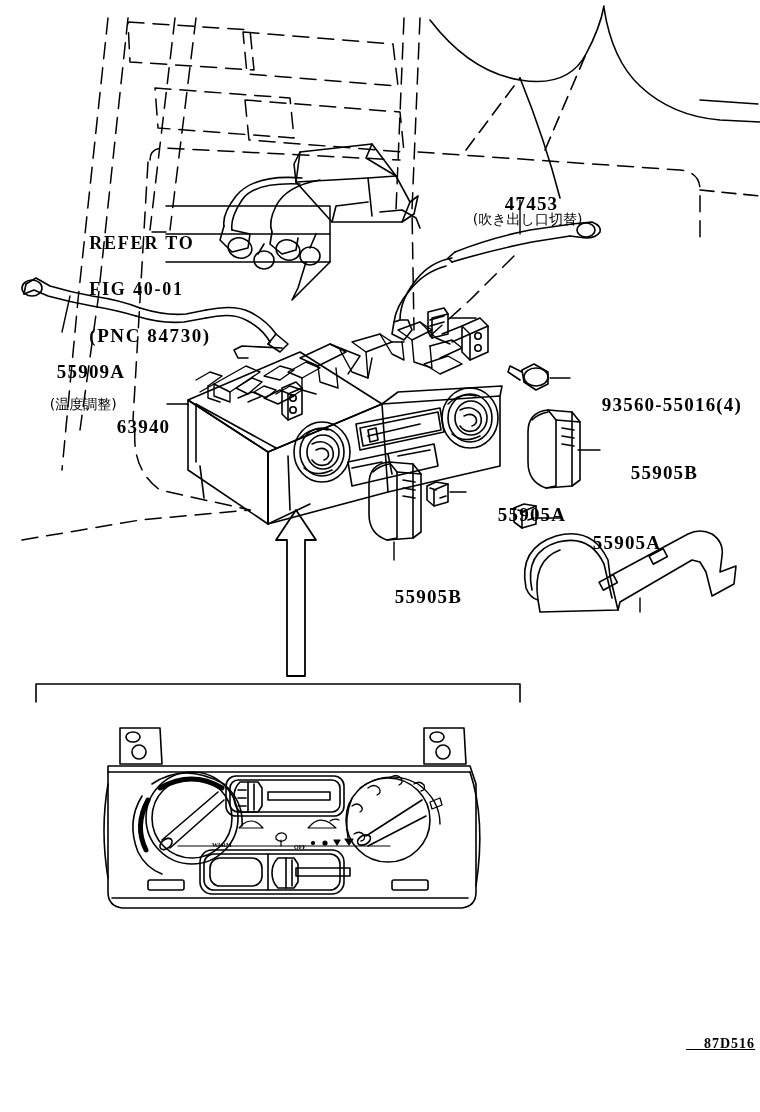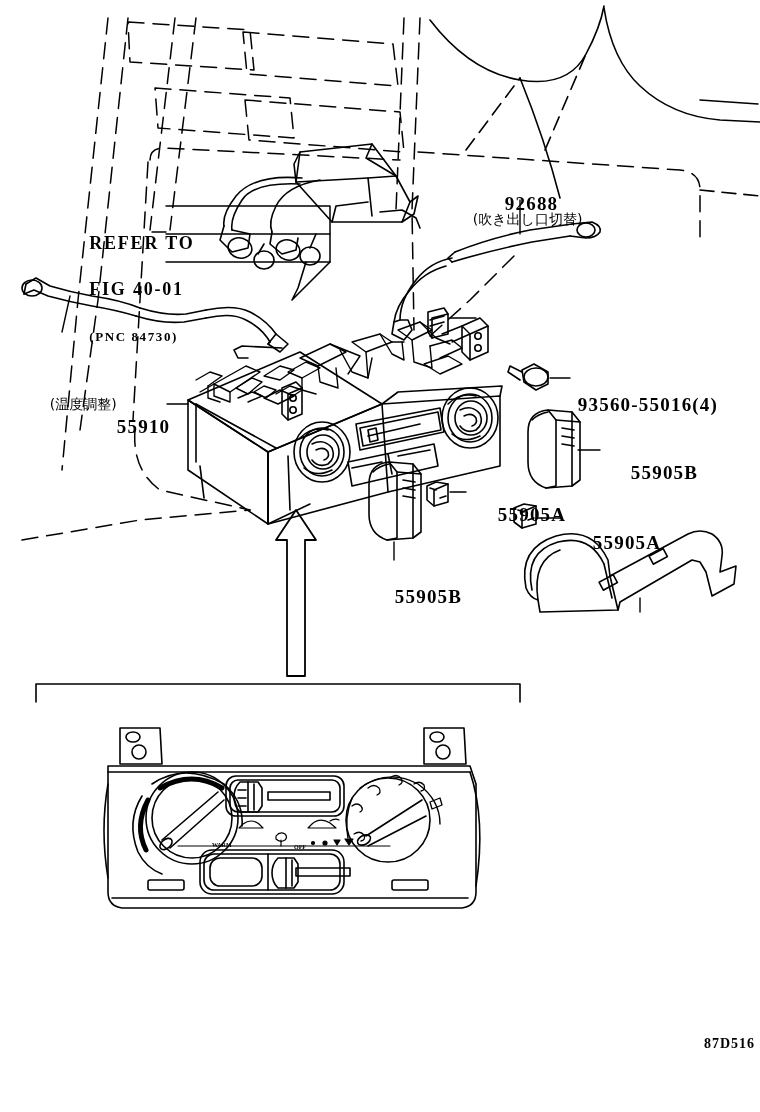--- a/index.html
+++ b/index.html
@@ -391,52 +391,54 @@
           <path d="M345 839 l 8 0 l -4 6 z" fill="#000"></path>
         </g>
       </g>
 
     </g>
   </svg>
 
   <div class="lbl refr" style="left:64px; top:209px;">
     <span>REFER TO</span><br>
     <span>FIG 40-01</span><br>
-    <span class="sub" style="font-size:13px; letter-spacing:1.6px;">(PNC 84730)</span>
+    <span class="sub" style="font-size:19px; letter-spacing:1.6px;">(PNC 84730)</span>
   </div>
 
   <div class="lbl pn" style="left:481px; top:171px;">
-    <span>92688</span></div>
+    <span>47453</span></div>
   <div class="lbl jp" style="left:455px; top:195px;">
     <span>(吹き出し口切替)</span></div>
 
+  <div class="lbl pn" style="left:33px; top:339px;">
+    <span>55909A</span></div>
   <div class="lbl jp" style="left:32px; top:380px;">
     <span>(温度調整)</span></div>
 
   <div class="lbl pn" style="left:93px; top:394px;">
-    <span>55910</span></div>
-
-
-  <div class="lbl pn" style="left:554px; top:372px;">
+    <span>63940</span></div>
+
+
+  <div class="lbl pn" style="left:578px; top:372px;">
     <span>93560-55016(4)</span></div>
 
   <div class="lbl pn" style="left:607px; top:440px;">
     <span>55905B</span></div>
 
   <div class="lbl pn" style="left:474px; top:482px;">
     <span>55905A</span></div>
 
   <div class="lbl pn" style="left:569px; top:510px;">
     <span>55905A</span></div>
 
   <div class="lbl pn" style="left:371px; top:564px;">
     <span>55905B</span></div>
 
 
   <div class="lbl tiny" style="left:206px; top:836px;">
     <span>WARM</span></div>
   <div class="lbl tiny" style="left:288px; top:838px;">
     <span>OFF</span></div>
 
-  <div class="lbl code" style="left:686px; top:1020px;">
+  <div class="lbl code" style="left:686px; top:1020px;text-decoration:underline;">
     <span>87D516</span></div>
 
 </div>
 
 </body></html>

